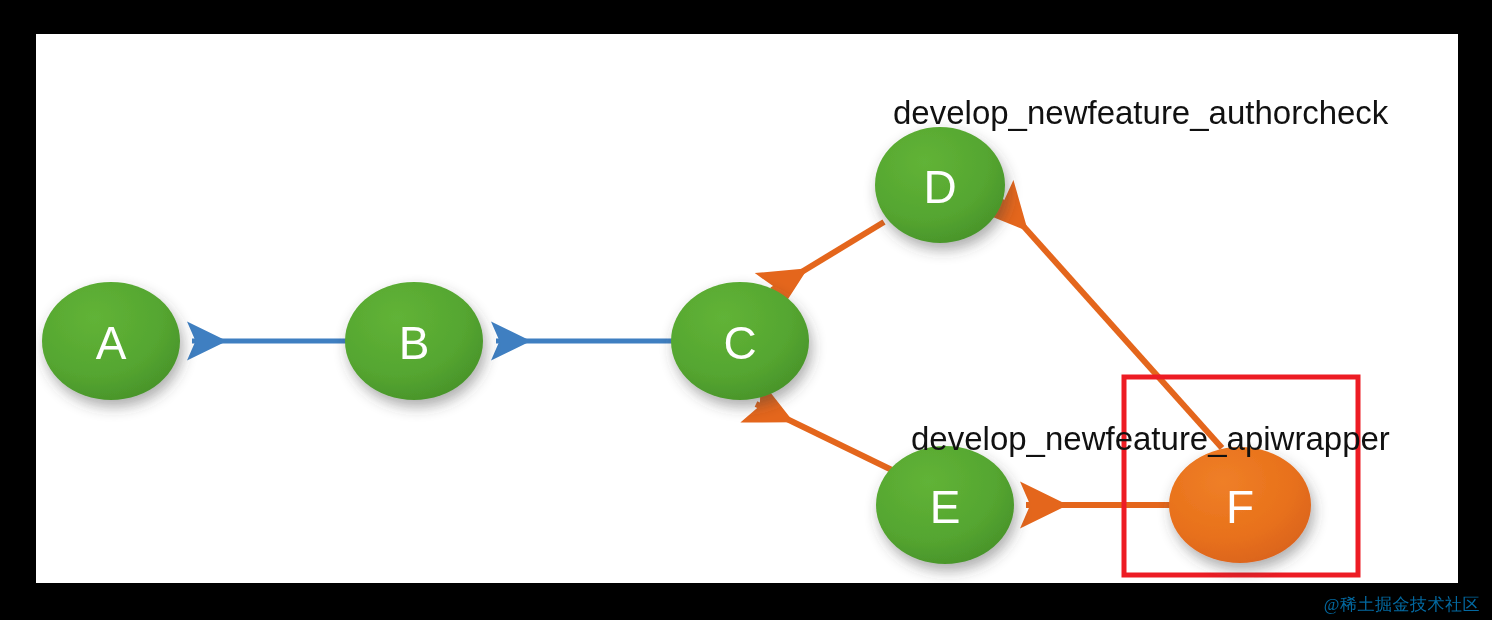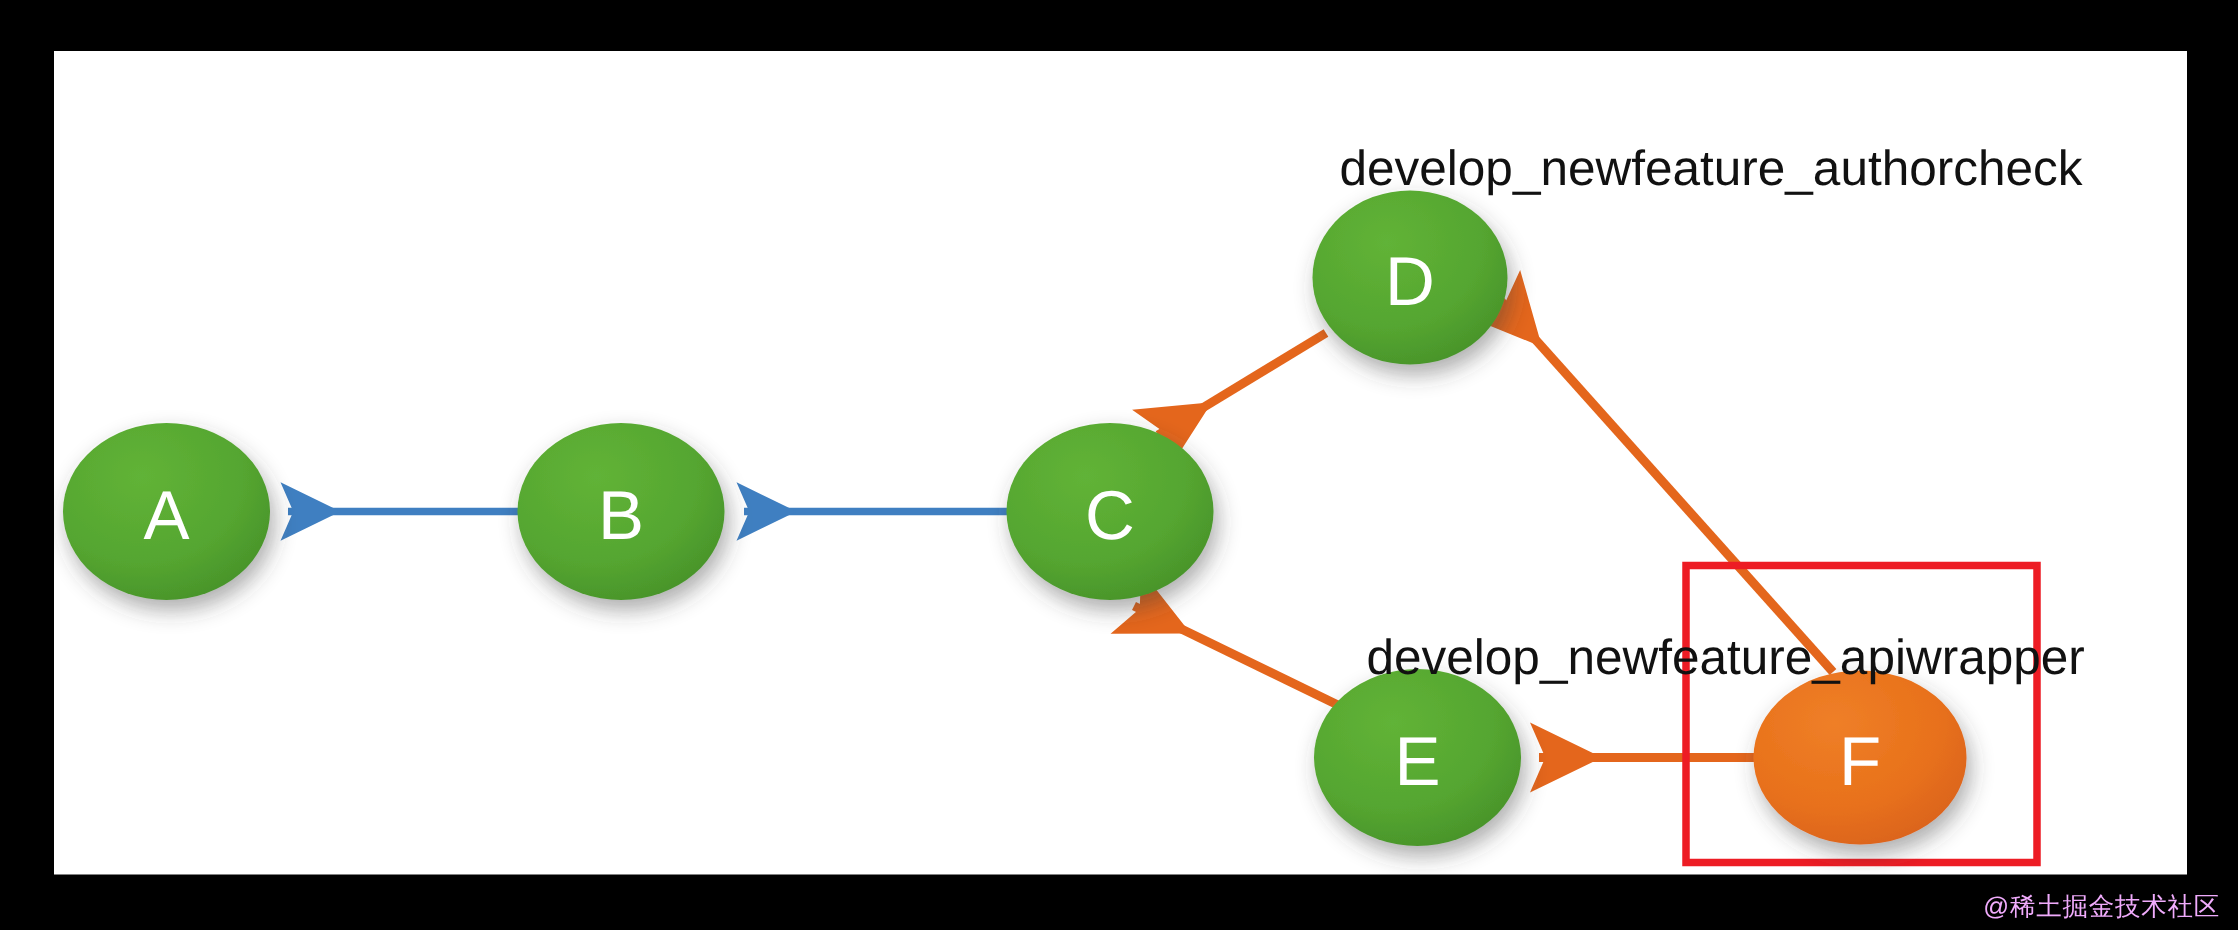--- a/index.html
+++ b/index.html
@@ -44,23 +44,23 @@
   .branch-label {
     font-family: "Liberation Sans", sans-serif;
     font-size: 33px;
     fill: #111111;
     dominant-baseline: central;
   }
   .watermark {
     position: absolute;
     right: 12px;
     bottom: 4px;
-    font-family: Liberation Sans, sans-serif;
+    font-family: Liberation Serif, serif;
     font-size: 17px;
-    color: #f0abfc;
+    color: #0369a1;
     letter-spacing: 0.5px;
     white-space: nowrap;
   }
 </style>
 </head>
 <body>
 
 <div id="stage">
 
   <div id="canvas"></div>

